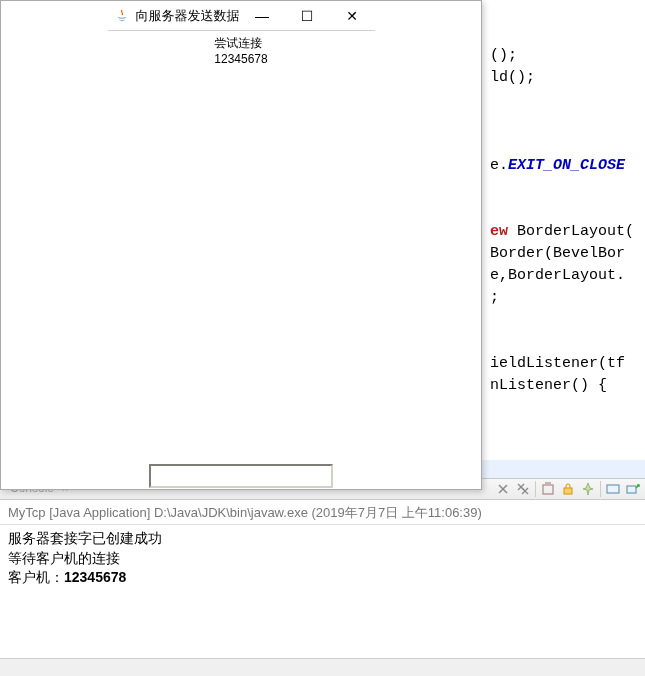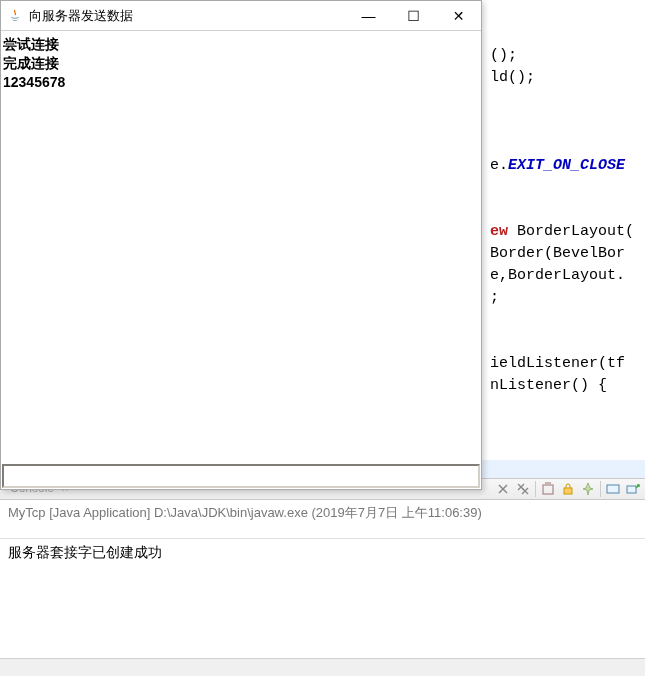--- a/index.html
+++ b/index.html
@@ -19,20 +19,21 @@
     left: 0;
     top: 0;
     width: 482px;
     height: 490px;
     background: #fff;
     border: 1px solid #aaa;
     box-shadow: 2px 2px 6px rgba(0,0,0,0.2);
     z-index: 10;
     display: flex;
     flex-direction: column;
+    align-items: center;
   }
   .titlebar {
     height: 30px;
     background: #fff;
     border-bottom: 1px solid #d0d0d0;
     display: flex;
     align-items: center;
     padding-left: 6px;
   }
   .java-icon {
@@ -59,25 +60,24 @@
     align-items: center;
     justify-content: center;
     font-size: 14px;
     color: #000;
   }
 
   .textarea-pane {
     flex: 1;
     background: #fff;
     padding: 4px 2px;
-    font-size: 14px;
+    font-size: 12px;
     line-height: 1.35;
     font-family: "SimSun","Microsoft YaHei",sans-serif;
     overflow: hidden;
-    font-weight: bold;
   }
   .textarea-pane div { white-space: pre; }
 
   .input-row {
     height: 24px;
     border: 2px inset #d4d0c8;
     background: #fff;
     margin: 1px;
   }
   .input-row input {
@@ -144,21 +144,21 @@
     font-size: 11px; color:#777;
   }
   .tool-ic {
     width: 16px;
     height: 16px;
     display: inline-flex;
     align-items: center;
     justify-content: center;
   }
   .run-desc {
-    padding: 4px 8px 16px 8px;
+    padding: 4px 8px 2px 8px;
     font-size: 13px;
     color: #777;
     border-bottom: 1px solid #e0e0e0;
   }
   .console-out {
     padding: 4px 8px;
     font-size: 14px;
     line-height: 1.4;
     font-family: Liberation Sans, sans-serif;
   }
@@ -220,21 +220,20 @@
     </span>
     <span class="titlebar-title">向服务器发送数据</span>
     <div class="winbtns">
       <div class="winbtn">—</div>
       <div class="winbtn">☐</div>
       <div class="winbtn close">✕</div>
     </div>
   </div>
   <div class="textarea-pane">
     <div>尝试连接</div>
-    <div>完成连接</div>
     <div>12345678</div>
   </div>
   <div class="input-row">
     <input type="text" value="" style="">
   </div>
 </div>
 
 <div class="console-area">
   <div class="console-toolbar">
     <div class="console-tab-frag">
@@ -283,16 +282,18 @@
       <svg width="14" height="14" viewBox="0 0 14 14">
           <rect x="1" y="4" width="9" height="7" fill="#e8f4ff" stroke="#58a" stroke-width="1"></rect>
           <path d="M11 3 h2 v2" fill="none" stroke="#3a3" stroke-width="1.3"></path>
           <path d="M13 3 l-3 3" stroke="#3a3" stroke-width="1.3"></path>
         </svg>
     </span>
   </div>
   <div class="run-desc">MyTcp [Java Application] D:\Java\JDK\bin\javaw.exe (2019年7月7日 上午11:06:39)</div>
   <div class="console-out">
     <div>服务器套接字已创建成功</div>
+    <div>等待客户机的连接</div>
+    <div><span>客户机：</span><span class="bold">12345678</span></div>
   </div>
 </div>
 
 <div class="hscroll"></div>
 
 </body></html>

